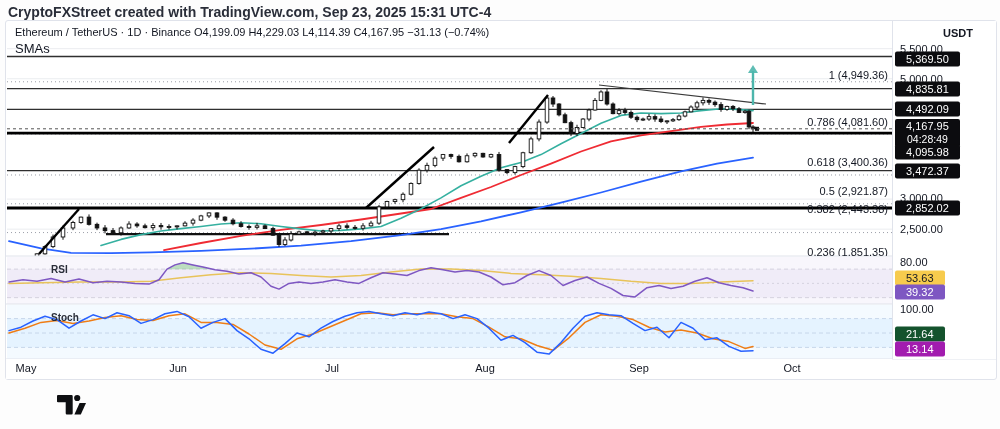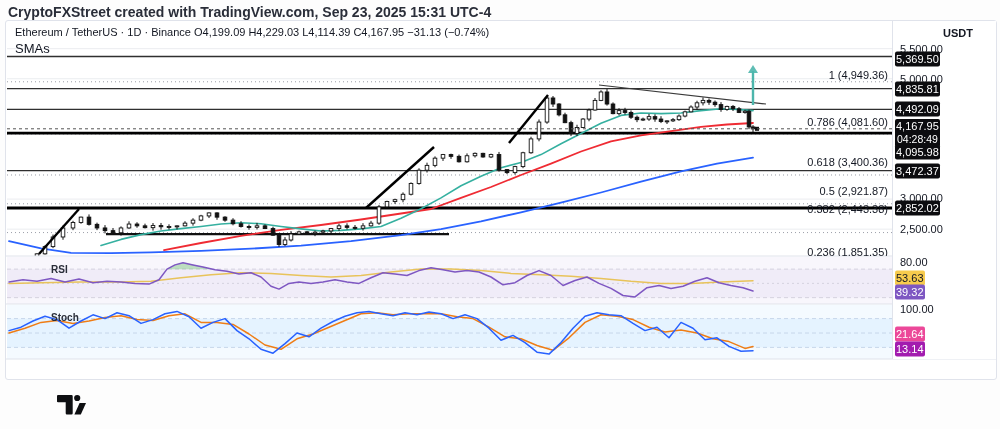--- a/index.html
+++ b/index.html
@@ -10,25 +10,25 @@
         border:1px solid #e0e3eb;border-radius:3px;}
   #gfx{position:absolute;left:0;top:0;}
   .legend{position:absolute;left:9px;top:5px;font-size:11px;color:#131722;white-space:nowrap;}
   .legend .chg{color:#131722;}
   .smas-label{position:absolute;left:9px;top:20px;font-size:13px;color:#131722;}
   .tooltip{position:absolute;left:686px;top:15px;padding:3px 10px;background:#fff;border:1px solid #b2b5be;
            border-radius:4px;font-size:11px;color:#131722;box-shadow:0 1px 2px rgba(0,0,0,.12);white-space:nowrap;}
   .axis-col{position:absolute;left:886px;top:0;width:103px;height:338px;border-left:1px solid #e0e3eb;background:#fff;}
   .axis-currency{position:absolute;left:50px;top:6px;font-size:11px;font-weight:700;color:#131722;}
   .plabel{position:absolute;left:7px;transform:translateY(-50%);font-size:11px;color:#131722;white-space:nowrap;}
-  .pbadge{position:absolute;left:2px;transform:translateY(-50%);font-size:11px;padding:1px 1px;border-radius:2px;
+  .pbadge{position:absolute;left:2px;transform:translateY(-50%);font-size:11px;padding:1px 11px;border-radius:2px;
           background:#0c0c0f;color:#fff;white-space:nowrap;line-height:13px;}
   .pbadge.yellow{background:#f7cb4d;color:#131722;}
   .pbadge.purple{background:#7e57c2;}
-  .pbadge.orange{background:#ec4899;}
+  .pbadge.orange{background:#14532d;}
   .pbadge.blue{background:#a21caf;}
   .pbadge .sub{display:block;font-size:10.5px;text-align:center;}
   .fib-layer{position:absolute;left:0;top:0;width:886px;height:235px;overflow:hidden;pointer-events:none;}
   .fib-label{position:absolute;right:4px;transform:translateY(-50%);font-size:11px;color:#131722;white-space:nowrap;}
   .time-axis{position:absolute;left:0;top:338px;width:886px;height:20px;background:#fff;}
   .month{position:absolute;top:3px;transform:translateX(-50%);font-size:11px;color:#131722;}
   .ptitle{position:absolute;left:8px;font-size:10px;font-weight:700;color:#2a2e39;padding-left:37px;}
   .footer{position:absolute;left:18px;top:392px;display:flex;align-items:center;gap:8px;flex-direction:column;}
   .brand{font-size:19px;font-weight:700;color:#0e0f12;letter-spacing:-0.3px;}
 </style>
@@ -325,20 +325,28 @@
         <div class="fib-label" style="top: 141px;">0.618 (3,400.36)</div>
         <div class="fib-label" style="top: 170px;">0.5 (2,921.87)</div>
         <div class="fib-label" style="top: 188px;">0.382 (2,443.38)</div>
         <div class="fib-label" style="top: 231px;">0.236 (1,851.35)</div>
       </div>
 
 
     <div class="ptitle" style="top:243px">RSI</div>
     <div class="ptitle" style="top:291px">Stoch</div>
 
+    <div class="time-axis" id="timeAxis">
+        <div class="month" style="left: 20px;">May</div>
+        <div class="month" style="left: 172px;">Jun</div>
+        <div class="month" style="left: 326px;">Jul</div>
+        <div class="month" style="left: 479px;">Aug</div>
+        <div class="month" style="left: 633px;">Sep</div>
+        <div class="month" style="left: 786px;">Oct</div>
+      </div>
 
     <div class="axis-col" id="axisCol">
       <div class="axis-currency">USDT</div>
     <div class="plabel" style="top: 28px;">5,500.00</div>
         <div class="pbadge " style="top: 38px;">5,369.50</div>
         <div class="plabel" style="top: 58px;">5,000.00</div>
         <div class="pbadge " style="top: 68px;">4,835.81</div>
         <div class="pbadge " style="top: 88px;">4,492.09</div>
         <div class="pbadge " style="top: 112px;">4,167.95<span class="sub">04:28:49</span></div>
         <div class="pbadge " style="top: 131px;">4,095.98</div>

